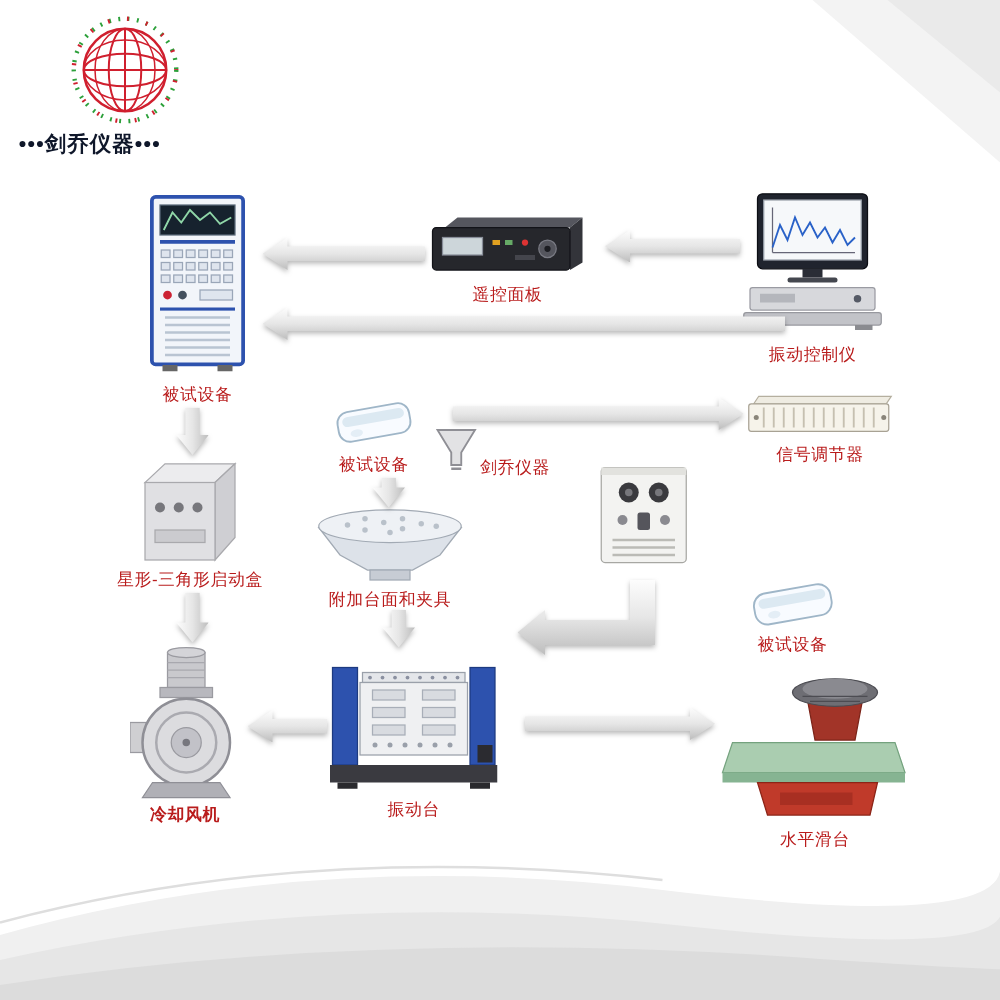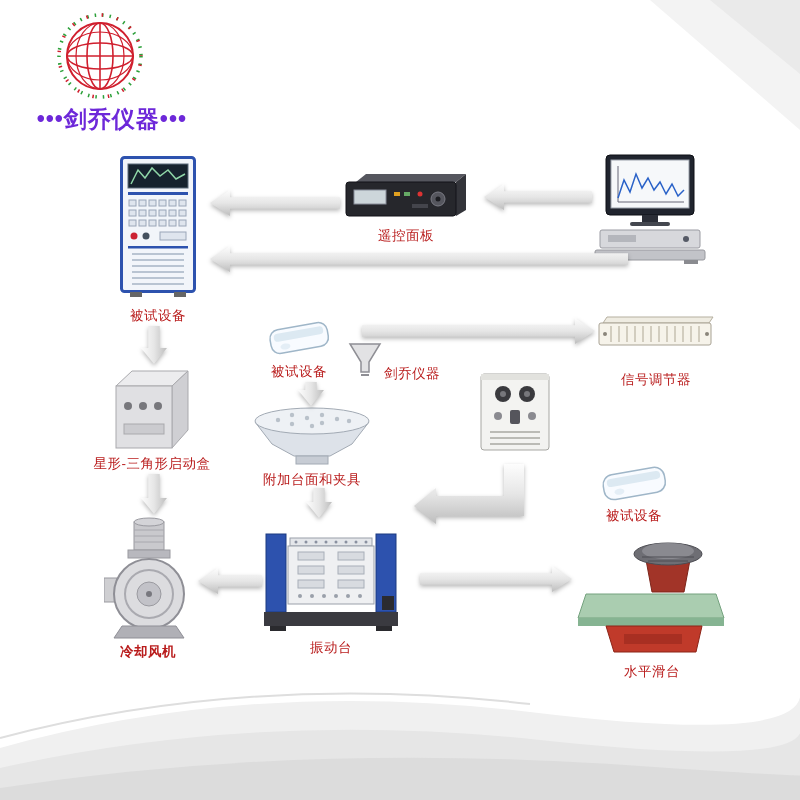--- a/index.html
+++ b/index.html
@@ -9,22 +9,22 @@
     font-family:"Liberation Sans","DejaVu Sans",sans-serif;
   }
   .abs { position:absolute; }
 
   
   .bg-bottom { left:0; top:630px; width:800px; height:170px; }
   .bg-topright { right:0; top:0; width:260px; height:150px; }
 
   
   .brand-name {
-    left:15px; top:104px; width:172px; text-align:right;
-    color:#6d28d9; font-weight:bold; font-size:23px; letter-spacing:1px;
+    left:15px; top:104px; width:172px; text-align:left;
+    color:#0f172a; font-weight:bold; font-size:17px; letter-spacing:1px;
   }
 
   
   .node-label {
     position:absolute; width:160px; text-align:center;
     font-size:13.5px; line-height:1.2; color:#b91c1c; letter-spacing:.5px;
   }
 
   
   .arrow { position:absolute; filter:drop-shadow(0 2px 2px rgba(0,0,0,.28)); }
@@ -281,21 +281,22 @@
     <line x1="66" y1="19" x2="118" y2="19" stroke="#4c4c52"></line>
     <line x1="72" y1="23" x2="112" y2="23" stroke="#4c4c52"></line>
     <polygon points="10,56 140,56 148,80 2,80" fill="#aacdb0" stroke="#74a27e"></polygon>
     <polygon points="2,80 148,80 148,88 2,88" fill="#86b492"></polygon>
     <polygon points="30,88 126,88 120,114 38,114" fill="#c03a2a" stroke="#8c2417"></polygon>
     <rect x="48" y="96" width="58" height="10" fill="#a82f22"></rect>
   </svg>
 
   <div class="node-label" style="left:78px;top:308px;">被试设备</div>
   <div class="node-label" style="left:326px;top:228px;">遥控面板</div>
-  <div class="node-label" style="left:576px;top:372px;text-align:center;">信号调节器</div>
+  <div class="node-label" style="left:570px;top:276px;">振动控制仪</div>
+  <div class="node-label" style="left:576px;top:356px;text-align:center;">信号调节器</div>
   <div class="node-label" style="left:219px;top:364px;">被试设备</div>
   <div class="node-label" style="left:332px;top:366px;">剑乔仪器</div>
   <div class="node-label" style="left:232px;top:472px;">附加台面和夹具</div>
   <div class="node-label" style="left:72px;top:456px;">星形-三角形启动盒</div>
   <div class="node-label" style="left:554px;top:508px;">被试设备</div>
   <div class="node-label" style="left:68px;top:644px;font-weight:bold;">冷却风机</div>
   <div class="node-label" style="left:572px;top:664px;">水平滑台</div>
   <div class="node-label" style="left:251px;top:640px;">振动台</div>
 
   <div class="arrow arrow-left" style="left:210px;top:190px;width:130px;height:26px;">

